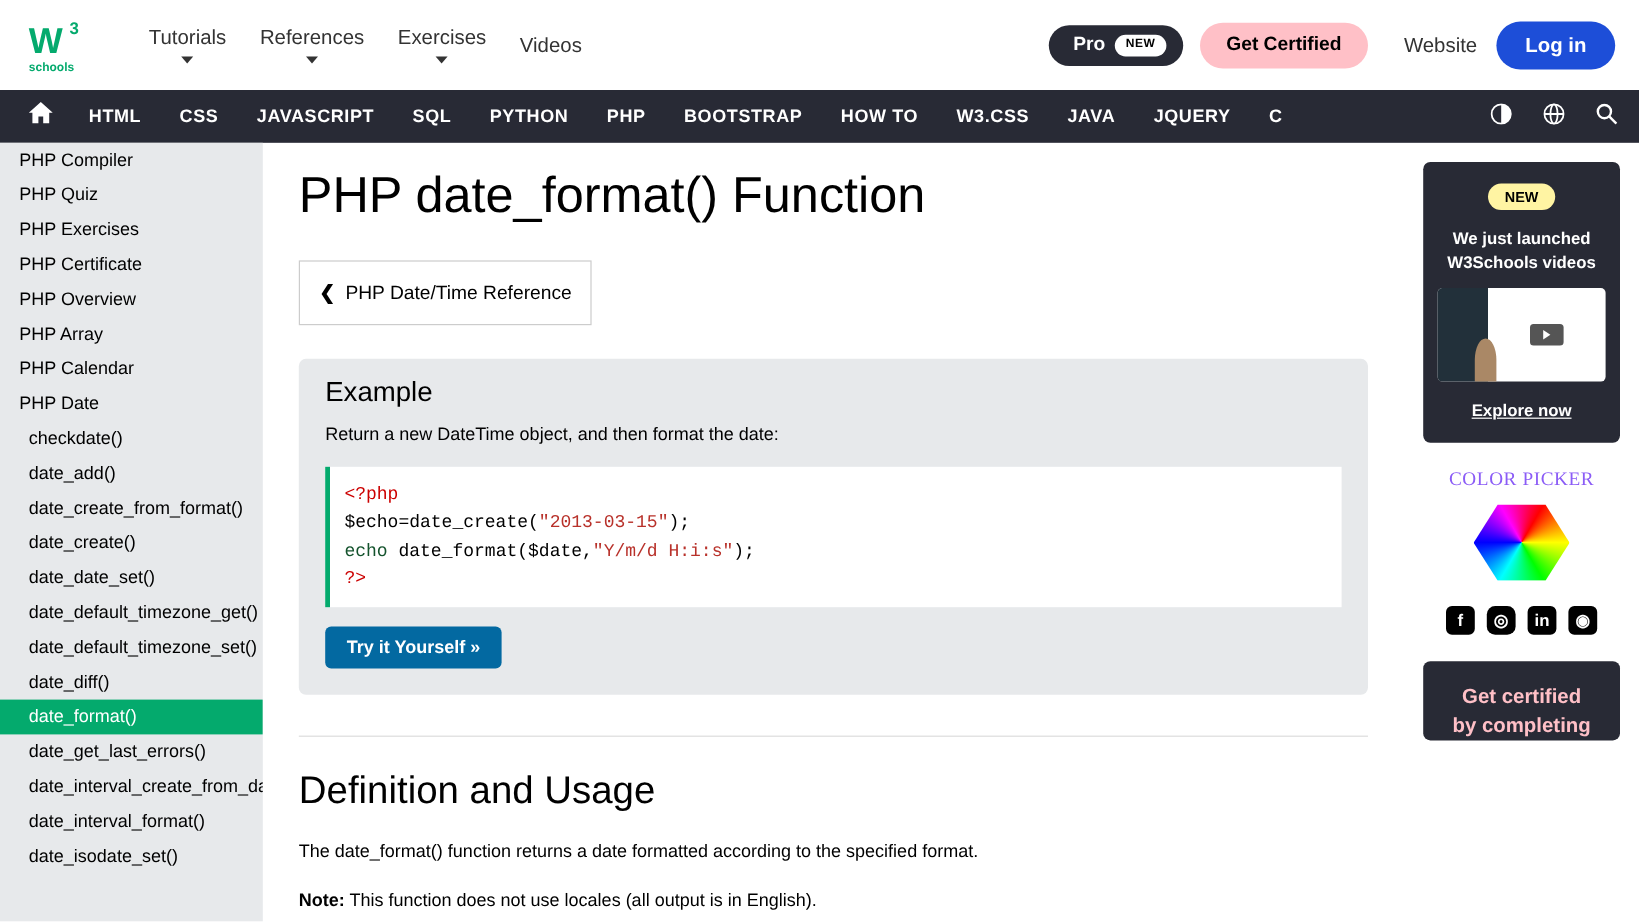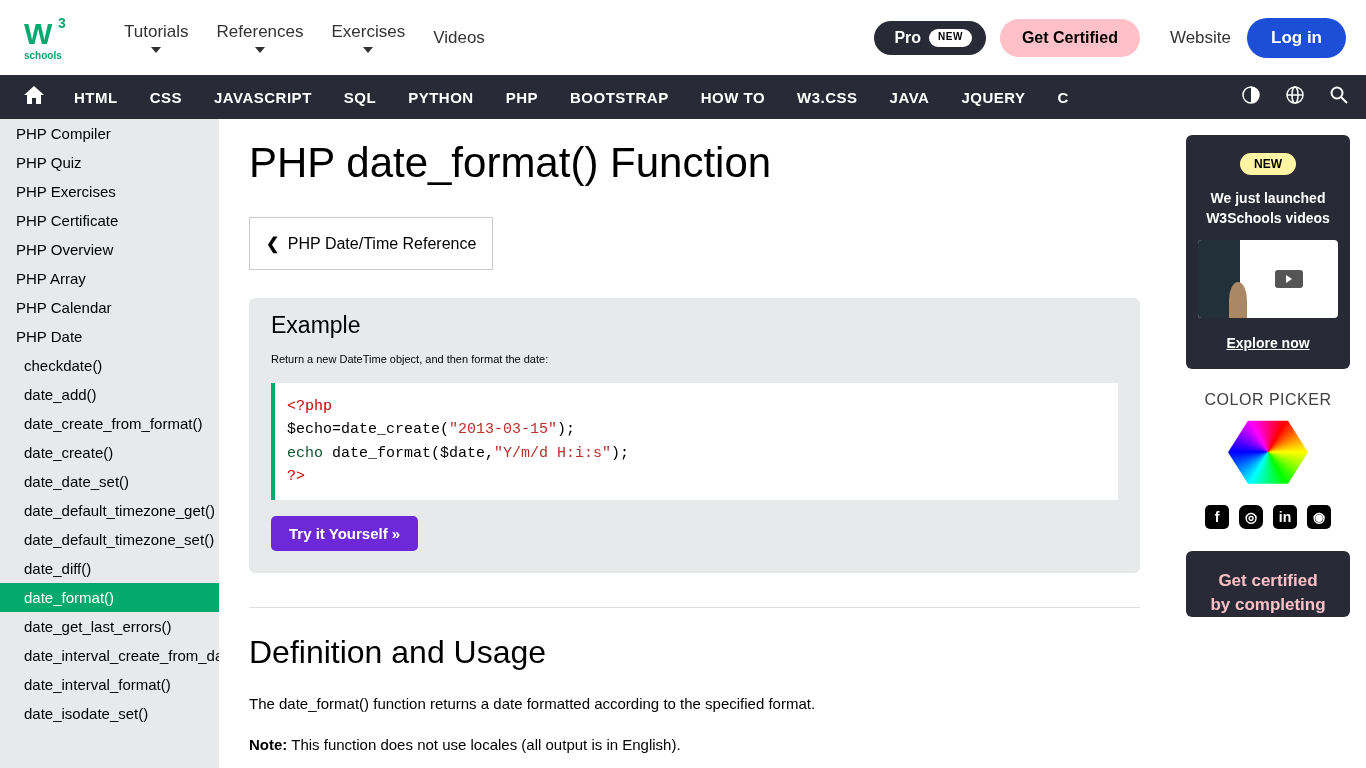--- a/index.html
+++ b/index.html
@@ -36,43 +36,43 @@
 .sidebar-item.active { background: #04AA6D; color: #fff; }
 .sidebar-heading { font-size: 21px; padding: 14px 0 6px 14px; font-family: 'Segoe UI', sans-serif; }
 
 
 .content { flex: 1; padding: 20px 30px 0 30px; overflow: hidden; position: relative; }
 h1 { font-size: 42px; font-family: 'Segoe UI', sans-serif; font-weight: 400; color: #000; margin-bottom: 30px; }
 .ref-link { display: inline-block; border: 1px solid #ccc; padding: 16px 16px; font-size: 16px; margin-bottom: 28px; }
 .ref-link .arrow { font-weight: bold; margin-right: 4px; }
 .example-box { background: #E7E9EB; padding: 14px 22px 22px 22px; border-radius: 6px; margin-bottom: 34px; }
 .example-box h3 { font-size: 23px; font-family: 'Segoe UI', sans-serif; font-weight: 400; margin-bottom: 14px; }
-.example-box p { font-size: 11px; margin-bottom: 18px; }
+.example-box p { font-size: 15px; margin-bottom: 18px; }
 .codebox { background: #fff; border-left: 4px solid #04AA6D; padding: 12px 12px; font-family: Consolas, 'Courier New', monospace; font-size: 15px; line-height: 1.55; margin-bottom: 16px; }
 .cd-tag { color: #cc0000; }
 .cd-kw { color: #14532d; }
 .cd-str { color: #b8312a; }
-.try-btn { background: #6d28d9; color: #fff; padding: 9px 18px; border-radius: 5px; font-size: 15px; font-weight: bold; display: inline-block; }
+.try-btn { background: #0369a1; color: #fff; padding: 9px 18px; border-radius: 5px; font-size: 15px; font-weight: bold; display: inline-block; }
 hr { border: none; border-top: 1px solid #ddd; margin: 0 0 26px 0; }
 h2 { font-size: 32px; font-family: 'Segoe UI', sans-serif; font-weight: 400; margin-bottom: 22px; }
 .body-p { font-size: 15px; line-height: 1.5; margin-bottom: 18px; }
 
 
 .rightcol { width: 196px; padding: 16px 16px 0 16px; }
 .promo { background: #282A35; border-radius: 6px; padding: 18px 12px; text-align: center; color: #fff; margin-bottom: 22px; }
 .promo .new-pill { background: #FFF4A3; color: #000; padding: 4px 14px; border-radius: 14px; font-size: 12px; font-weight: bold; display: inline-block; margin-bottom: 14px; }
 .promo p { font-size: 14px; font-weight: bold; line-height: 1.4; margin-bottom: 12px; }
 .video-thumb { background: #fff; width: 100%; height: 78px; border-radius: 4px; margin-bottom: 16px; position: relative; display: flex; }
 .video-thumb .vleft { width: 30%; background: #22303a; border-radius: 4px 0 0 4px; }
 .video-thumb .vright { flex: 1; position: relative; }
 .video-thumb .play { position: absolute; left: 50%; top: 50%; transform: translate(-50%,-50%); background: #555; width: 28px; height: 18px; border-radius: 3px; display: flex; align-items: center; justify-content: center; }
 .video-thumb .play::after { content: ''; border-left: 6px solid #fff; border-top: 4px solid transparent; border-bottom: 4px solid transparent; }
 .video-thumb .avatar { position: absolute; left: 22%; bottom: 0; width: 18px; height: 36px; background: #a86; border-radius: 50% 50% 0 0; }
 .promo a.explore { color: #fff; font-size: 14px; font-weight: bold; text-decoration: underline; }
-.picker-head { text-align: center; font-size: 16px; font-family: Liberation Sans, sans-serif; color: #404040; margin-bottom: 8px; letter-spacing: 0.5px; }
+.picker-head { text-align: center; font-size: 16px; font-family: Liberation Serif, serif; color: #8b5cf6; margin-bottom: 8px; letter-spacing: 0.5px; }
 .colorwheel { width: 80px; height: 70px; margin: 0 auto 18px auto; background: conic-gradient(from 0deg, #ff0080, #ff0000, #ff8000, #ffff00, #80ff00, #00ff00, #00ff80, #00ffff, #0080ff, #0000ff, #8000ff, #ff00ff, #ff0080); clip-path: polygon(25% 5%, 75% 5%, 100% 50%, 75% 95%, 25% 95%, 0 50%); border-radius: 8px; }
 .social { display: flex; justify-content: center; gap: 10px; margin-bottom: 22px; }
 .social span { width: 24px; height: 24px; background: #000; border-radius: 5px; display: flex; align-items: center; justify-content: center; color: #fff; font-size: 14px; font-weight: bold; }
 .cert-promo { background: #282A35; border-radius: 6px; padding: 18px 10px 0 10px; text-align: center; }
 .cert-promo p { color: #FFC0C7; font-size: 17px; font-weight: bold; line-height: 1.4; }
 </style>
 </head>
 <body>
 
 <div class="topbar">

